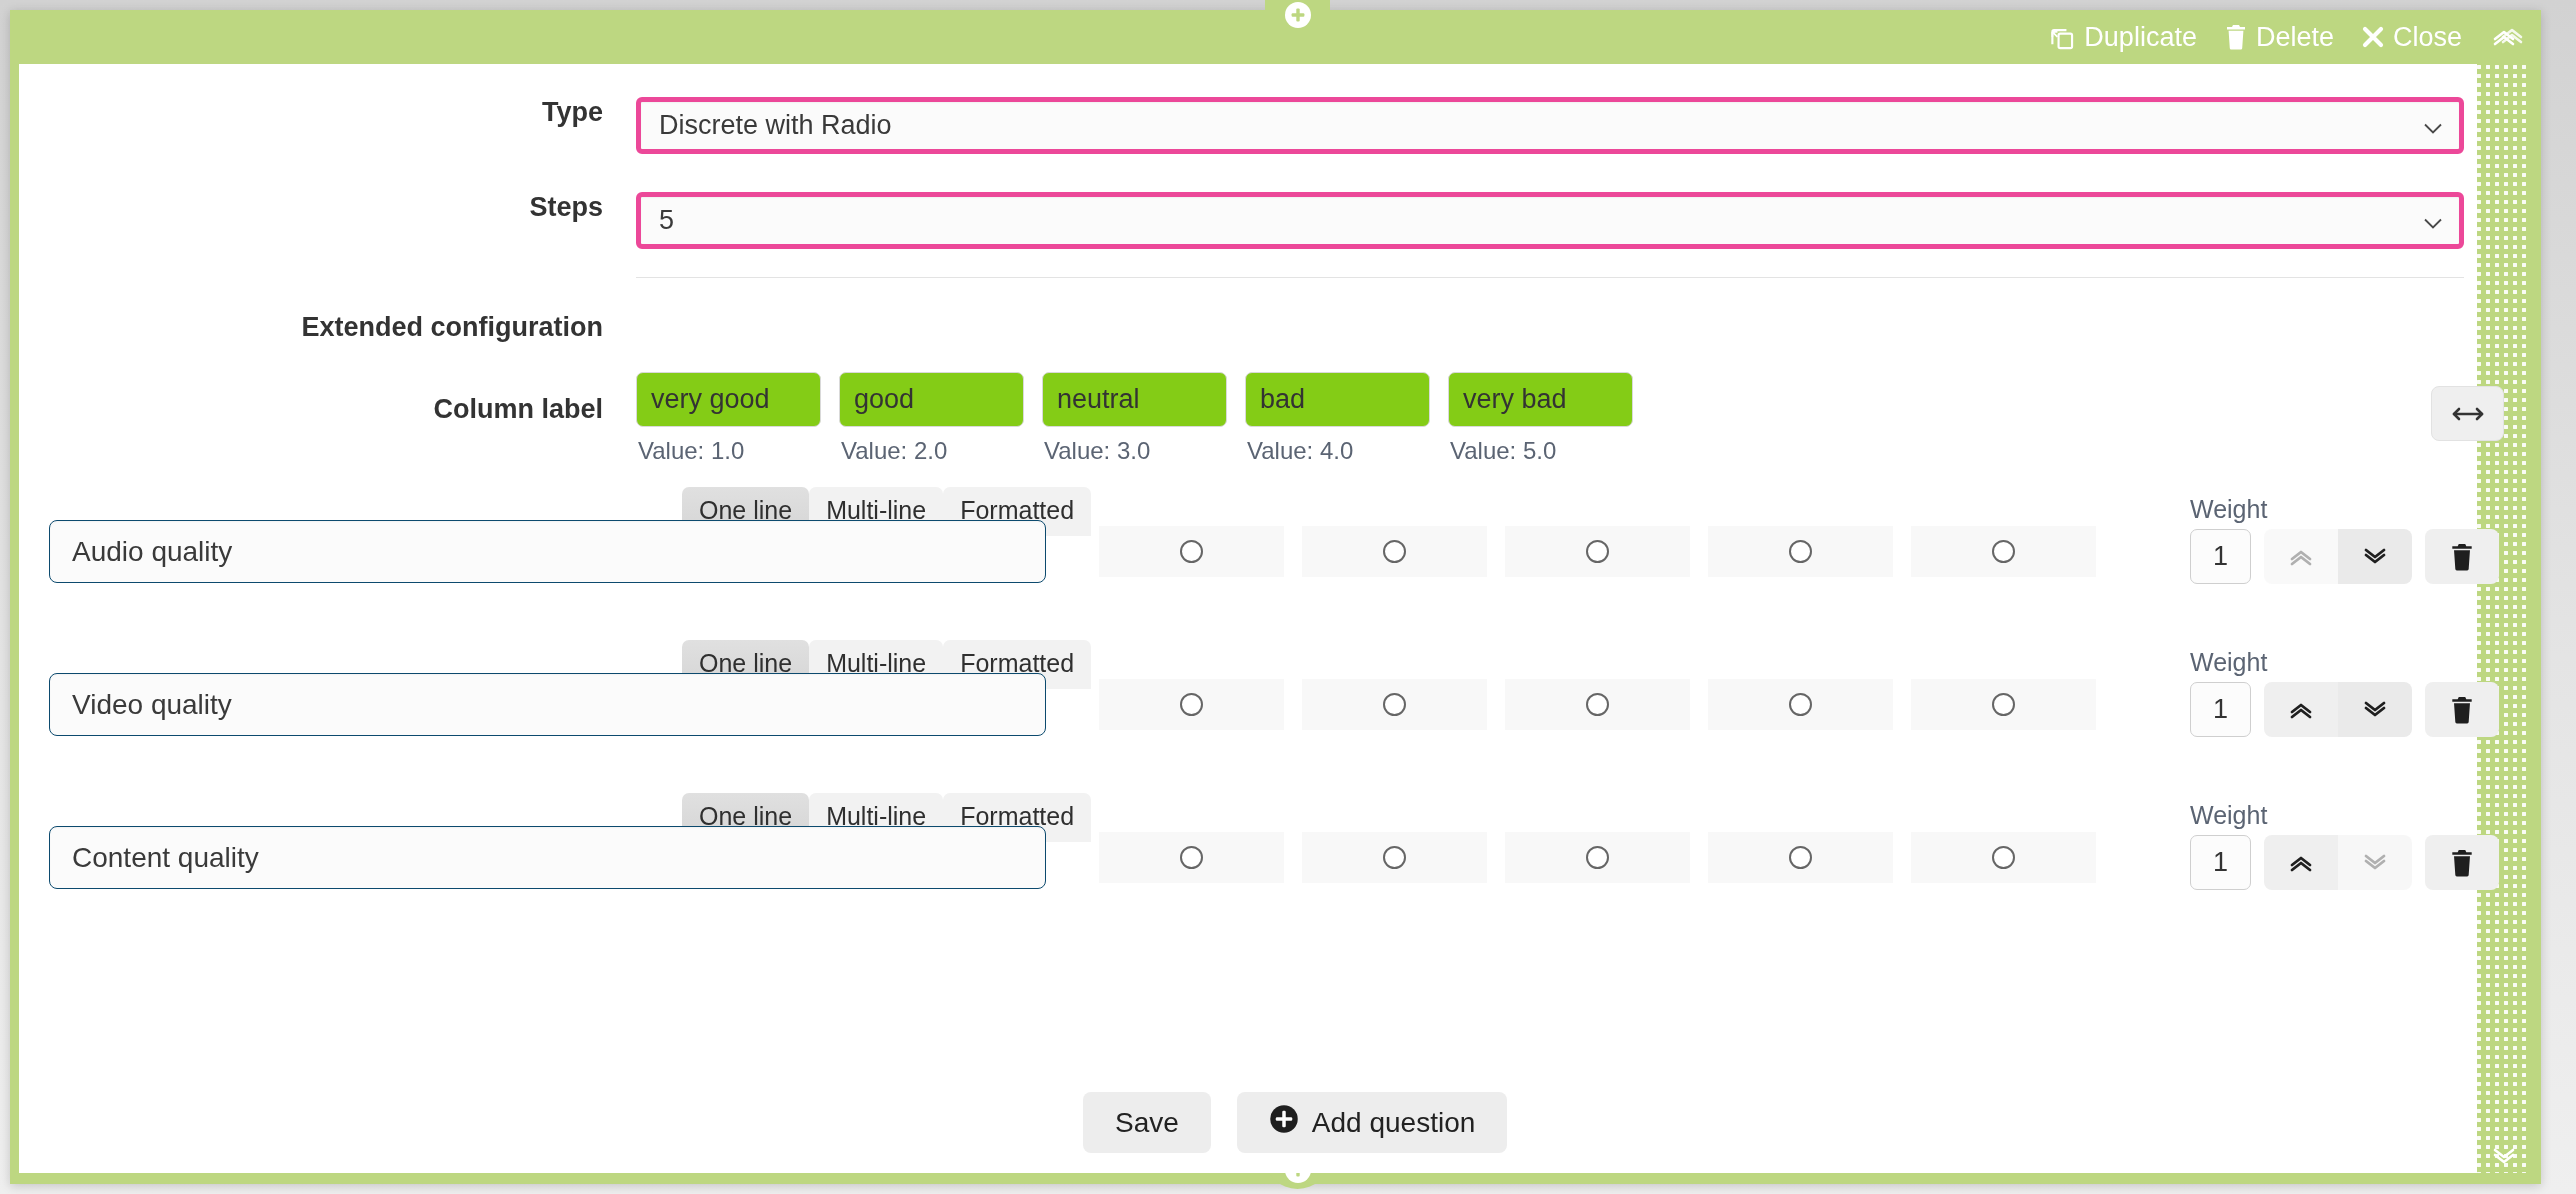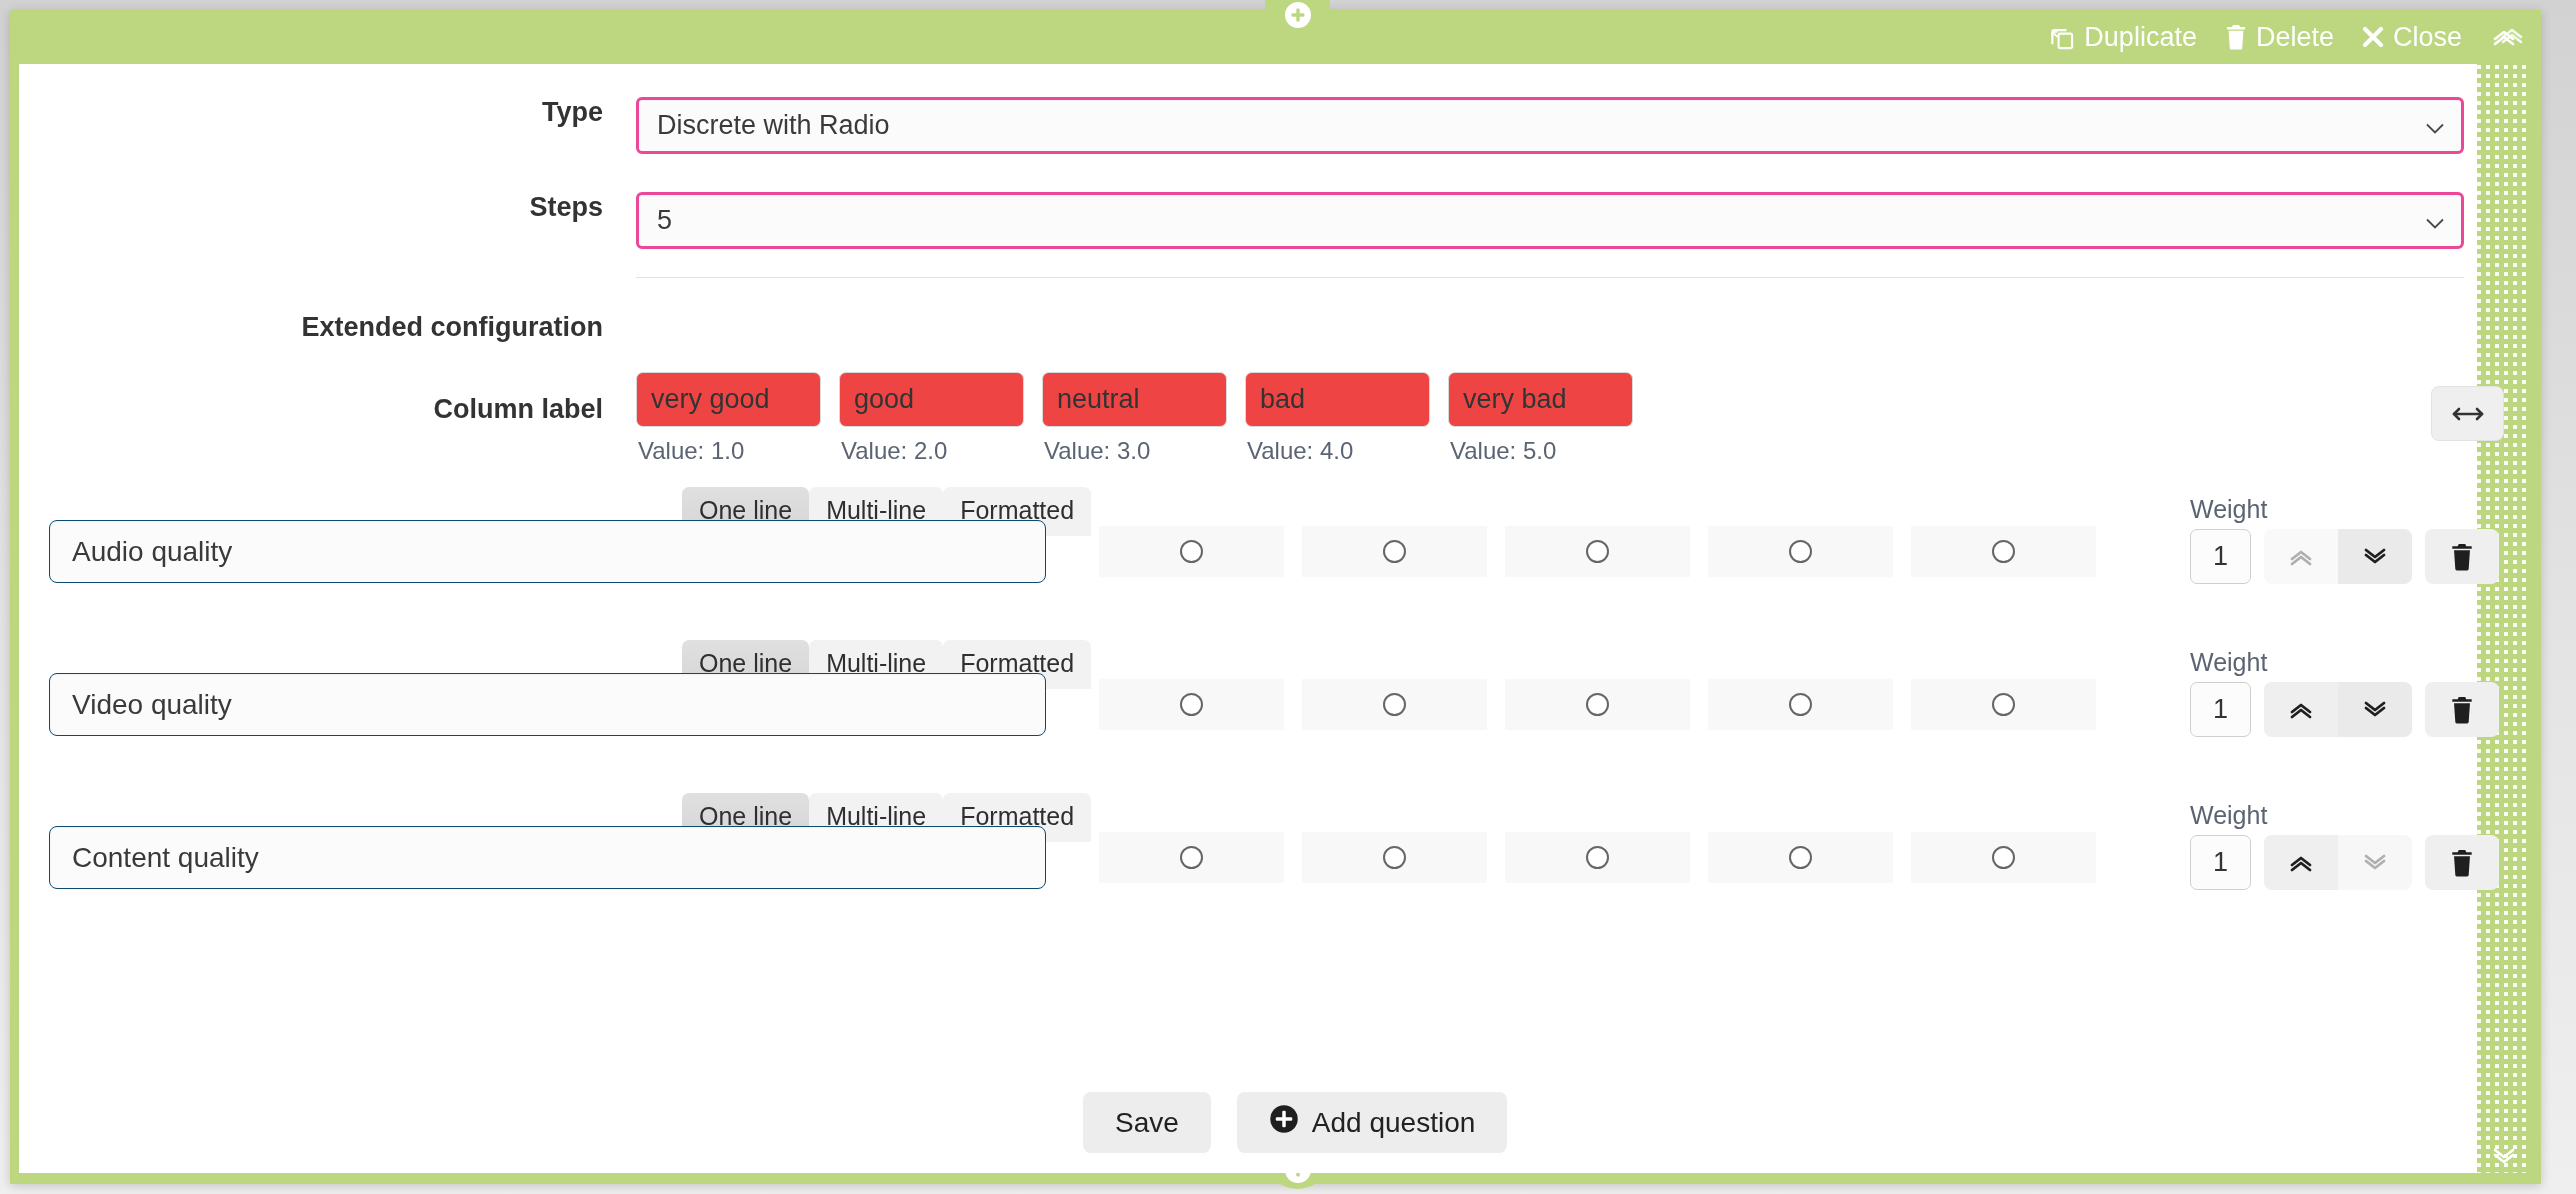--- a/index.html
+++ b/index.html
@@ -109,21 +109,21 @@
     font-weight: bold;
     font-size: 27px;
     color: #333333;
   }
 
   .fctl { flex: 1; }
 
   .selectbox {
     width: 1828px;
     height: 57px;
-    border: 3px solid #ec4899;
+    border: 5px solid #ec4899;
     border-radius: 6px;
     background: #fbfbfb;
     box-shadow: inset 0 1px 2px rgba(0,0,0,.045);
     display: flex; align-items: center;
     padding: 0 18px;
     font-size: 27px;
     color: #3a3a3a;
     position: relative;
     cursor: pointer;
   }
@@ -150,21 +150,21 @@
   
   .collabels {
     display: flex;
     gap: 18px;
   }
   .collabel-cell { width: 185px; }
   .collabel-input {
     width: 185px; height: 55px;
     border: 1px solid #d9d9d9;
     border-radius: 7px;
-    background: #ef4444;
+    background: #84cc16;
     display: flex; align-items: center;
     padding: 0 14px;
     font-size: 27px;
     color: #333;
     cursor: text;
   }
   .collabel-value {
     font-size: 24px;
     color: #5b6473;
     padding-left: 2px;

